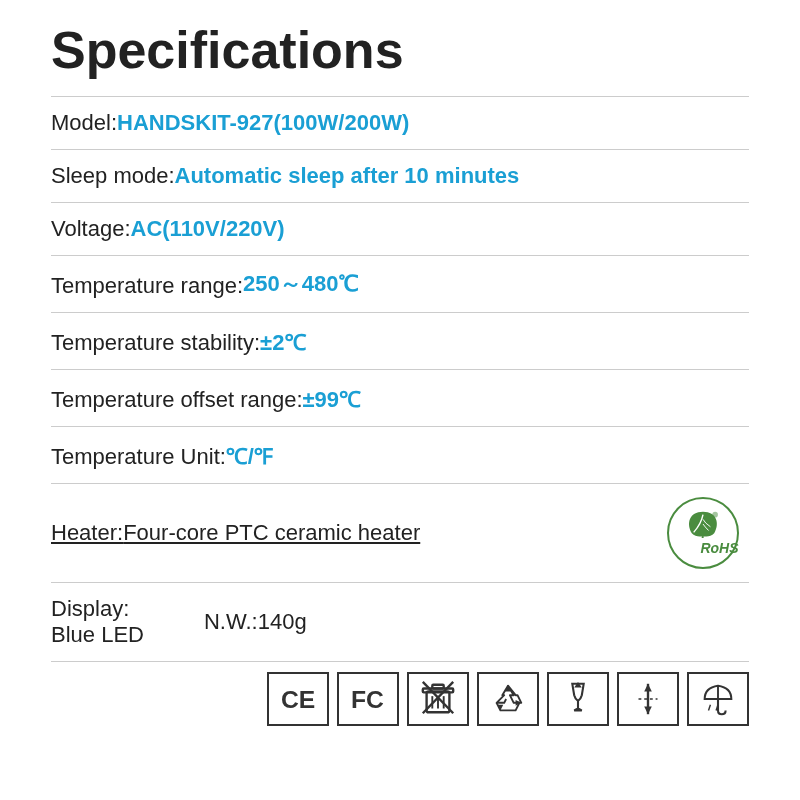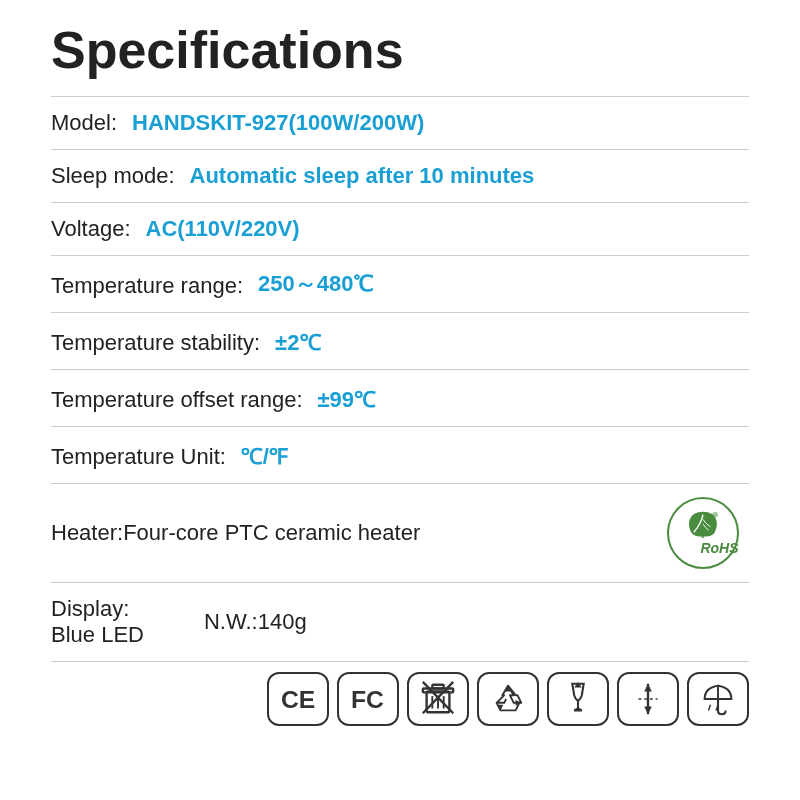--- a/index.html
+++ b/index.html
@@ -36,21 +36,20 @@
       font-size: 22px;
       color: #222;
     }
     .spec-row .label {
       color: #222;
       white-space: nowrap;
     }
     .spec-row .value {
       color: #1a9fd4;
       font-weight: 700;
-      margin-left: 15px;
     }
     .last-row {
       display: flex;
       align-items: center;
       padding: 13px 0;
       font-size: 22px;
       color: #222;
       gap: 60px;
     }
     .last-row .display-part {
@@ -64,20 +63,21 @@
       display: flex;
       align-items: center;
       justify-content: space-between;
       padding: 13px 0;
       font-size: 22px;
       color: #222;
     }
     .heater-row .left {
       display: flex;
       align-items: flex-start;
+      text-decoration: underline;
     }
     .rohs-badge {
       width: 72px;
       height: 72px;
       border-radius: 50%;
       border: 2px solid #4a8c3f;
       background: #fff;
       display: flex;
       flex-direction: column;
       align-items: center;
@@ -104,21 +104,21 @@
       display: flex;
       align-items: center;
       justify-content: flex-end;
       gap: 8px;
       padding: 10px 0 0 0;
     }
     .cert-icon {
       width: 62px;
       height: 54px;
       border: 2px solid #333;
-      border-radius: 12px;
+      border-radius: 0;
       display: flex;
       align-items: center;
       justify-content: center;
       font-size: 11px;
       font-weight: bold;
       color: #333;
     }
     .cert-icon svg {
       width: 38px;
       height: 36px;

